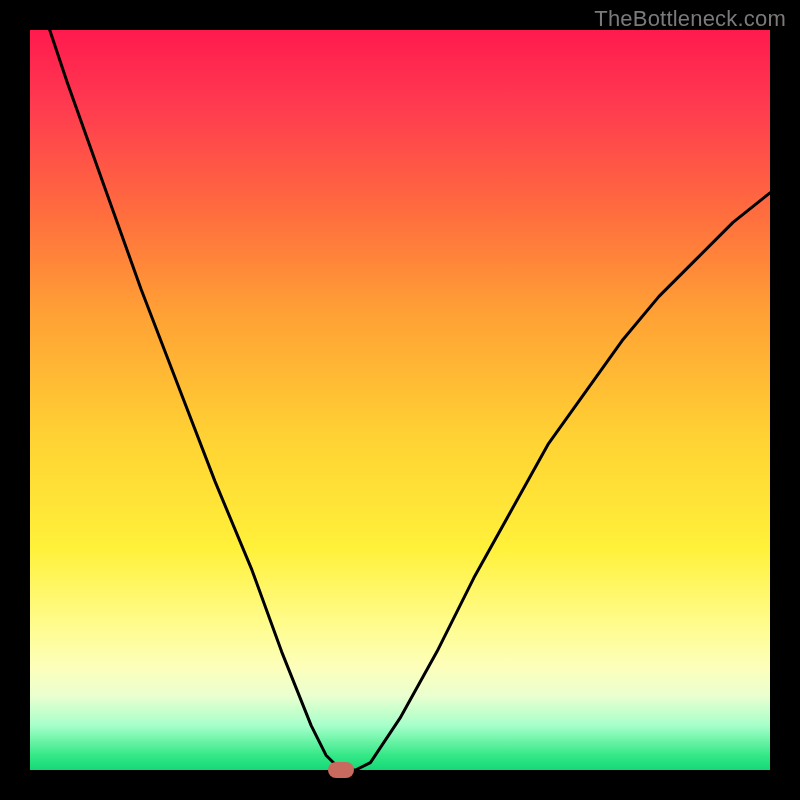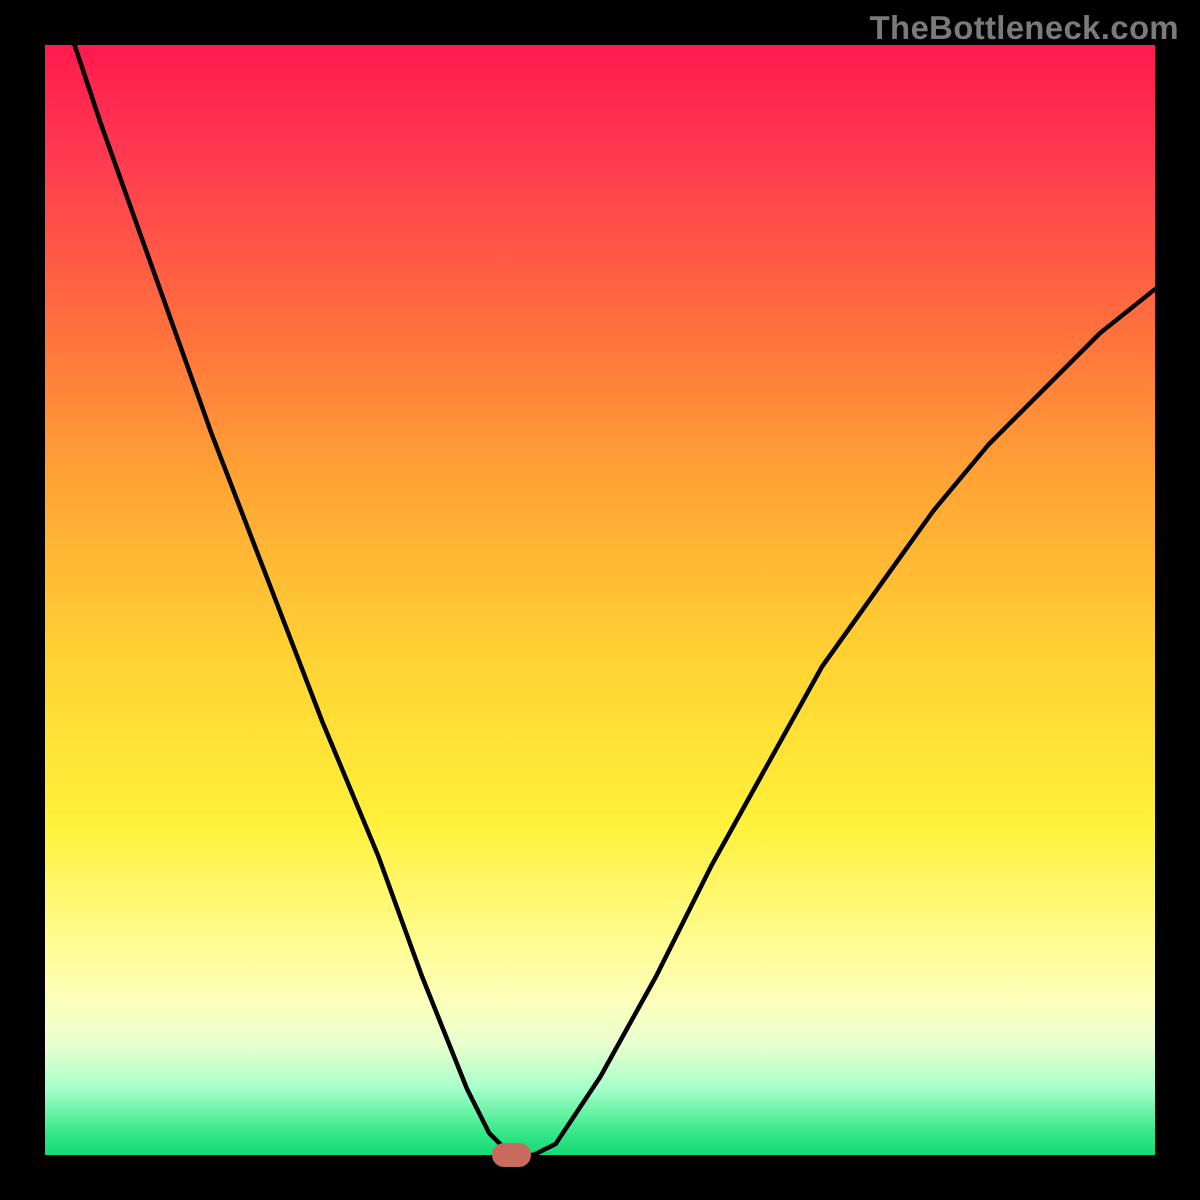--- a/index.html
+++ b/index.html
@@ -30,21 +30,21 @@
       #a6ffca 94%,
       #35e887 98%,
       #15d877 100%
     );
   }
   .watermark {
     position: absolute;
     top: 6px;
     right: 14px;
     font-size: 22px;
-    font-weight: 700;
+    font-weight: 400;
     color: #7a7a7a;
     letter-spacing: 0.2px;
   }
   svg.curve {
     position: absolute;
     left: 0;
     top: 0;
     width: 740px;
     height: 740px;
   }

